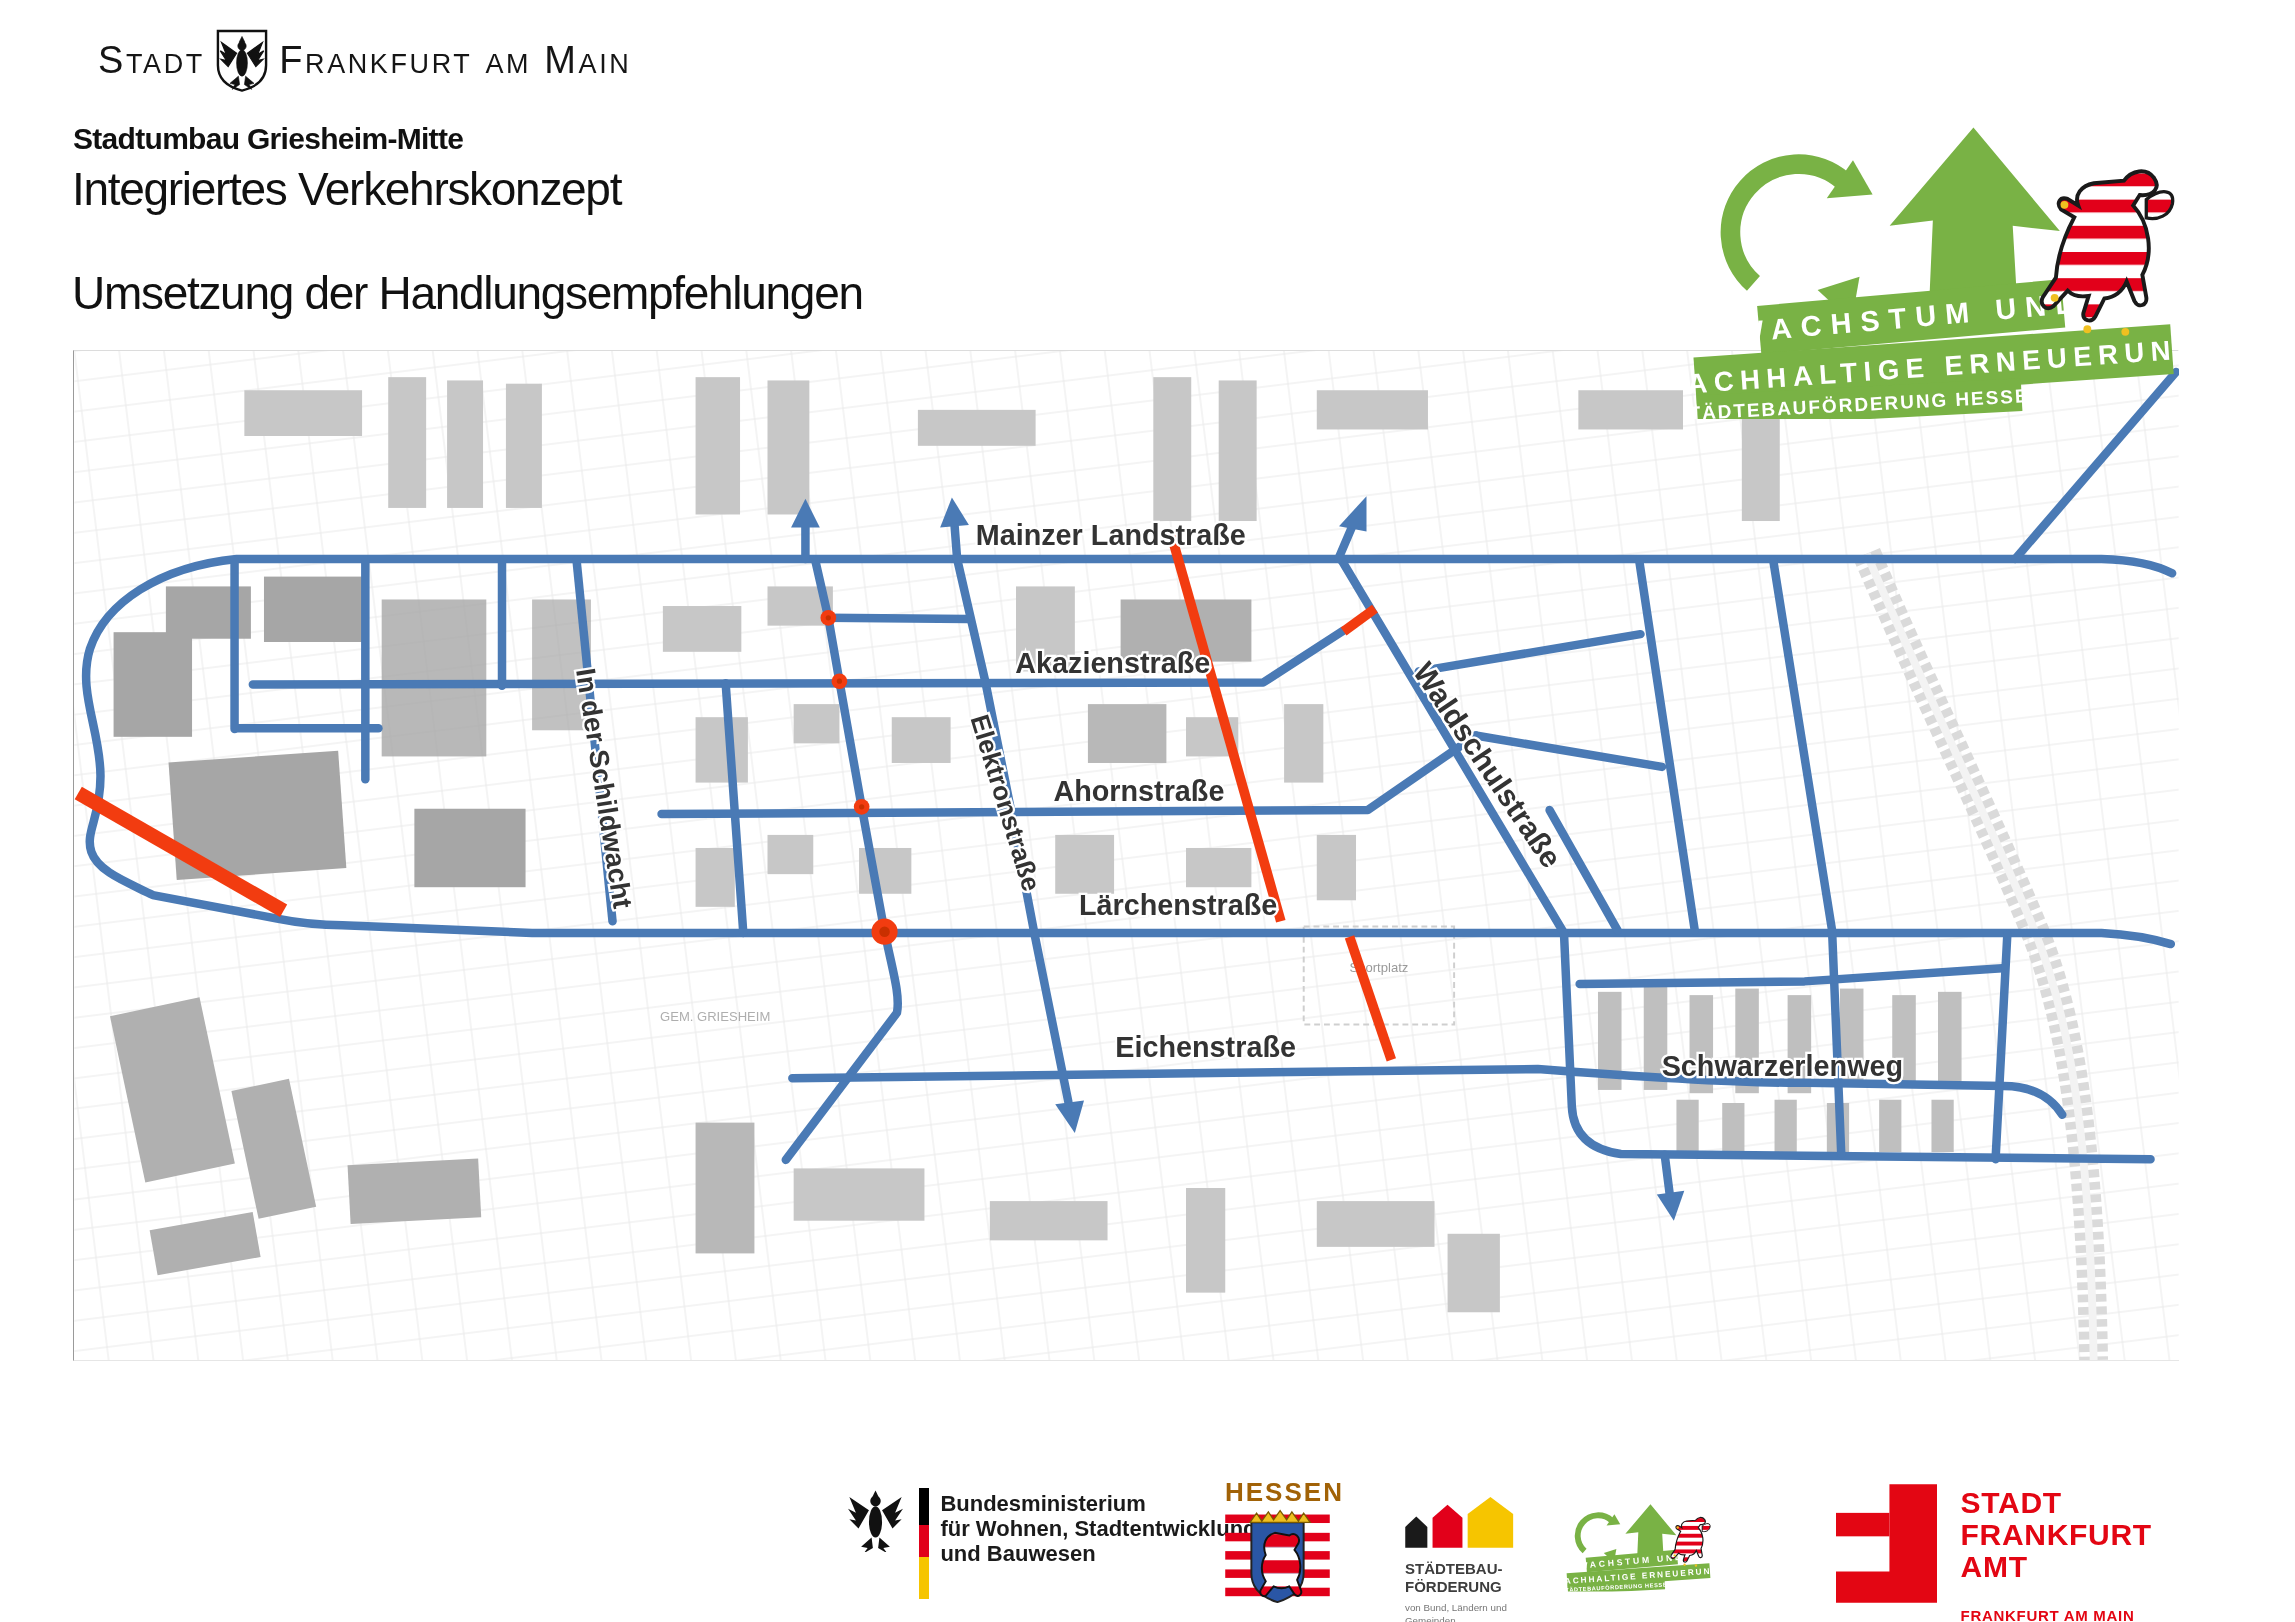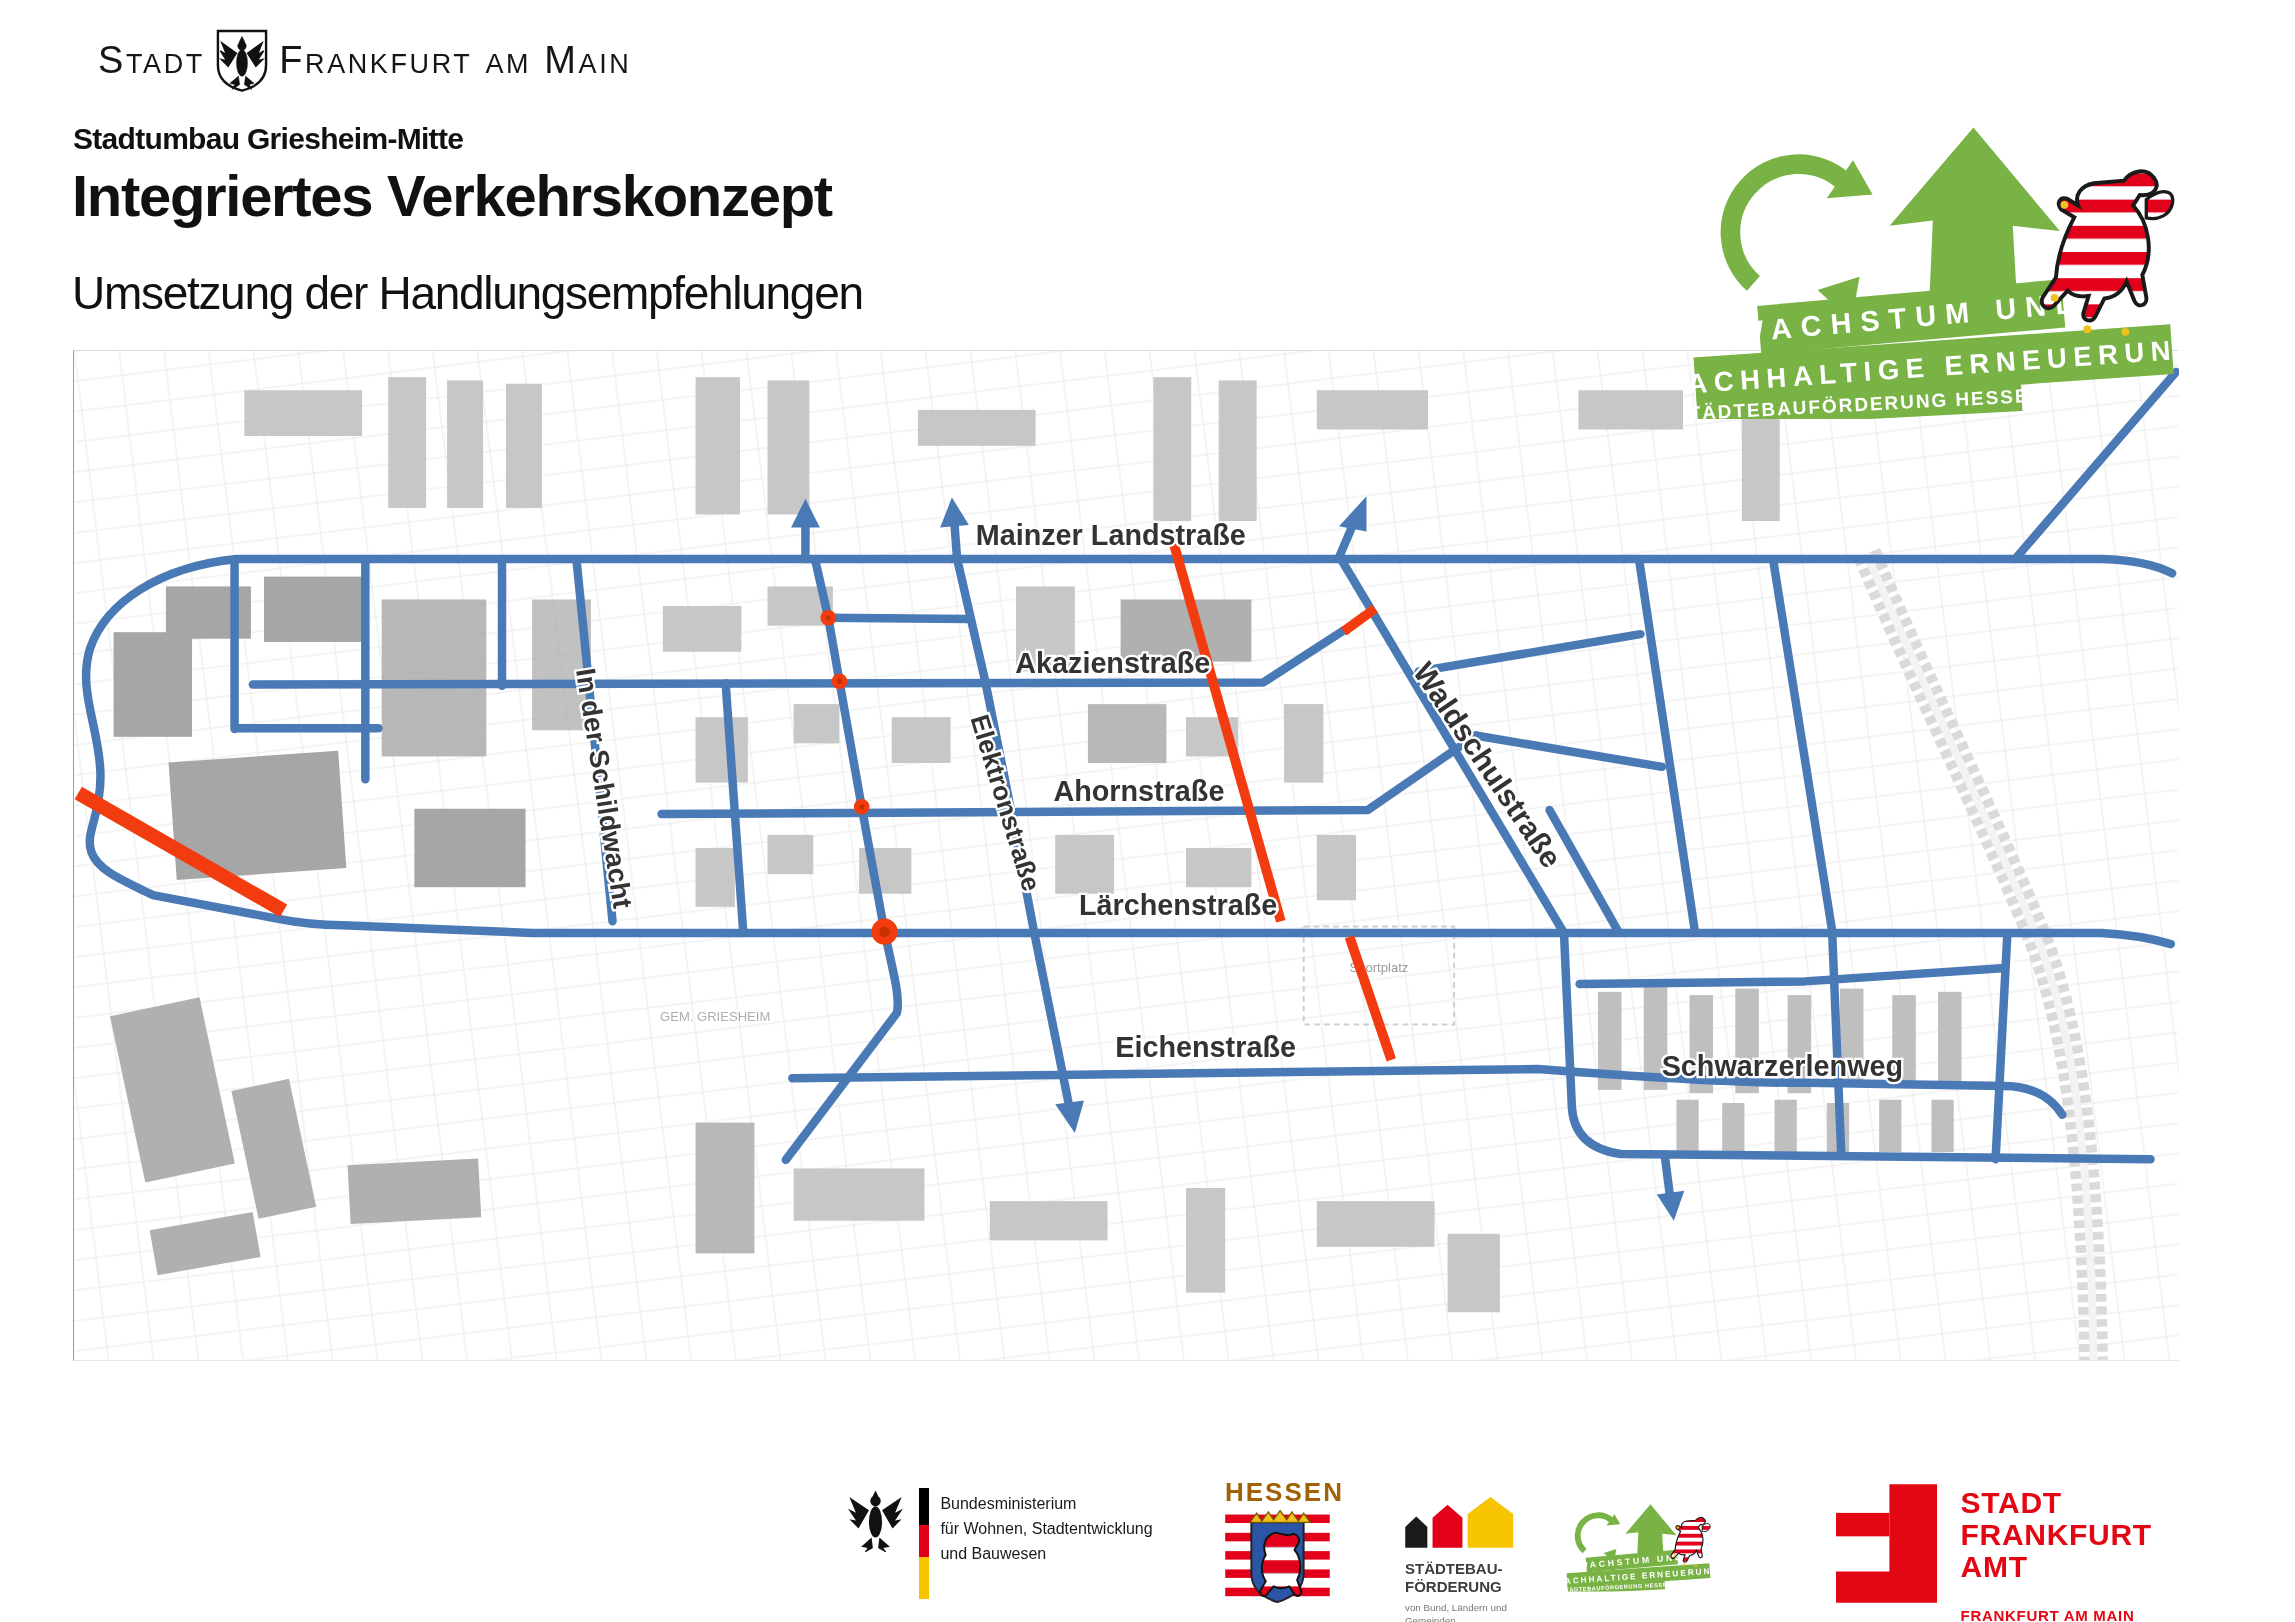--- a/index.html
+++ b/index.html
@@ -3,37 +3,37 @@
 <meta charset="utf-8">
 <style>
   html,body{margin:0;padding:0;background:#fff;}
   .page{position:relative;width:2191px;height:1622px;background:#fff;overflow:hidden;
         font-family:"Liberation Sans",sans-serif;color:#111;}
   
   .citylogo{position:absolute;left:98px;top:27.5px;display:flex;align-items:center;gap:9.2px;
             font-variant:small-caps;font-size:38px;letter-spacing:2.6px;color:#151515;}
   .citylogo .w{transform:scaleY(1.02);}
   .h1a{position:absolute;left:73px;top:122px;font-size:30px;font-weight:bold;letter-spacing:-0.7px;}
-  .h1b{position:absolute;left:72px;top:162px;font-size:58px;font-weight:bold;letter-spacing:-1.3px;text-align:center;}
+  .h1b{position:absolute;left:72px;top:162px;font-size:46px;font-weight:normal;letter-spacing:-1.3px;text-align:center;}
   .h1c{position:absolute;left:72px;top:266px;font-size:46px;font-weight:normal;letter-spacing:-1.3px;}
   
   .map{position:absolute;left:73px;top:350px;width:2105px;height:1009px;background:#fff;
        border-left:1.3px solid #9a9a9a;border-top:0.7px solid #dcdcdc;border-bottom:0.7px solid #e6e6e6;}
   .map svg{display:block;}
   .street-label{font-family:"Liberation Sans",sans-serif;font-weight:bold;fill:#333;
                 stroke:#fff;stroke-width:7px;paint-order:stroke;}
   .faint-label{font-family:"Liberation Sans",sans-serif;fill:#9a9a9a;}
   
   .wlogo-big{position:absolute;left:1688px;top:121px;width:491px;height:298px;z-index:5;}
   .wlogo-small{position:absolute;left:1565px;top:1502px;width:147px;height:90px;}
   
   .bund{position:absolute;left:844px;top:1484px;display:flex;align-items:flex-start;gap:11.8px;}
   .bund .stripe{width:9.8px;height:111px;display:flex;flex-direction:column;margin-top:3.9px;}
   .bund .stripe i{display:block;width:100%;}
-  .bund .txt{font-size:16px;line-height:25px;color:#1a1a1a;padding-top:6.5px;}
+  .bund .txt{font-size:22px;line-height:25px;color:#1a1a1a;padding-top:6.5px;font-weight:bold;}
   .hessen{position:absolute;left:1225px;top:1477px;width:105px;text-align:center;}
   .hessen .word{font-size:26px;font-weight:bold;color:#a16207;letter-spacing:2px;}
   .sbf{position:absolute;left:1405px;top:1497px;width:150px;}
   .sbf .t{font-size:15px;font-weight:bold;color:#3d3d3d;line-height:17.7px;margin-top:9.2px;}
   .sbf .s{font-size:9.8px;color:#777;line-height:12.4px;margin-top:6.5px;}
   .spa{position:absolute;left:1836px;top:1484px;display:flex;gap:23.6px;}
   .spa .txt{color:#e30613;font-weight:bold;font-size:30px;line-height:32px;letter-spacing:0.7px;padding-top:2.6px;}
   .spa .sub{font-size:15px;margin-top:17px;letter-spacing:0.7px;}
 </style>
 </head>

